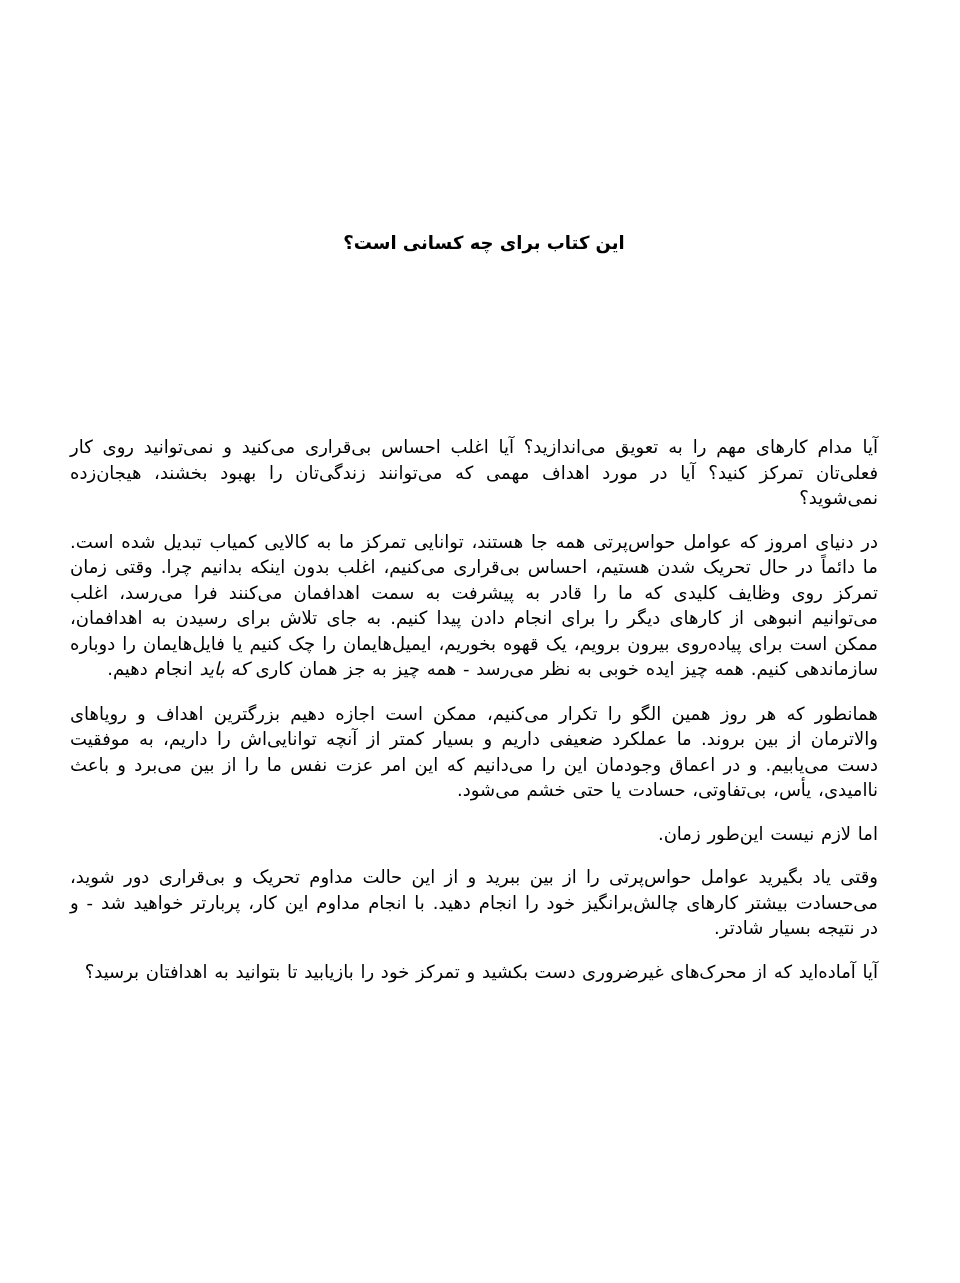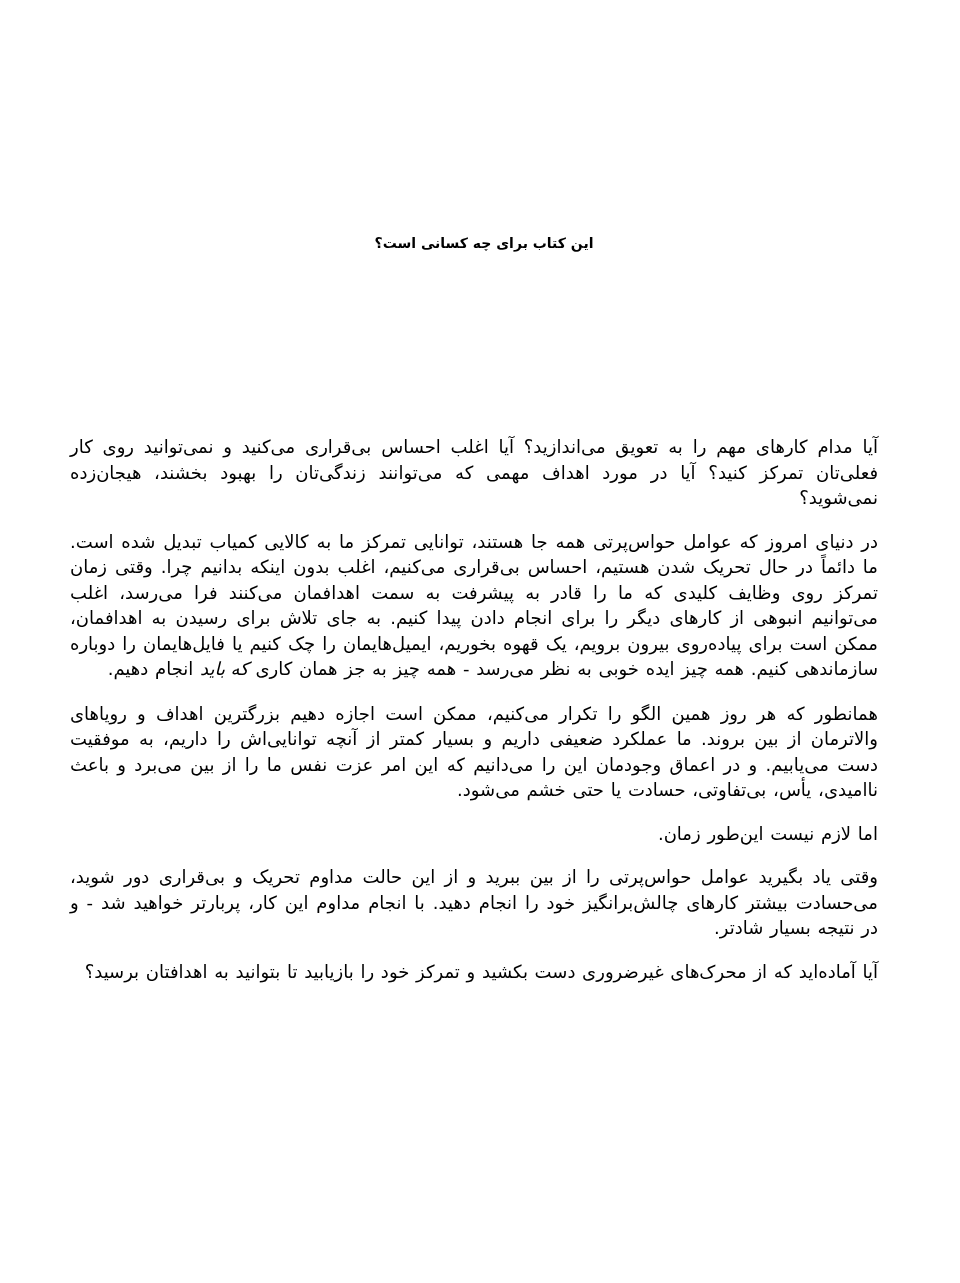--- a/index.html
+++ b/index.html
@@ -23,42 +23,42 @@
       bottom: 0;
       direction: rtl;
     }
     .title {
       position: absolute;
       top: 228px;
       left: 0;
       right: 0;
       text-align: center;
       font-weight: bold;
-      font-size: 14px;
+      font-size: 18px;
       line-height: 30px;
       margin: 0;
       padding-left: 20px;
     }
     .body {
       position: absolute;
       top: 422px;
       left: 0;
       right: 0;
     }
     .para {
       margin: 12px 0 18px 0;
       font-size: 18px;
       line-height: 25.5px;
       text-align: justify;
       text-align-last: right;
       word-spacing: 1px;
     }
     .para .emph {
       font-style: italic;
-      font-family: Liberation Serif, serif;
+      font-family: Liberation Sans, sans-serif;
     }
   </style>
 </head>
 <body>
 
 <main class="page">
   <h1 class="title">این کتاب برای چه کسانی است؟</h1>
 
   <section class="body">
     <p class="para">آیا مدام کارهای مهم را به تعویق می‌اندازید؟ آیا اغلب احساس بی‌قراری می‌کنید و نمی‌توانید روی کار فعلی‌تان تمرکز کنید؟ آیا در مورد اهداف مهمی که می‌توانند زندگی‌تان را بهبود بخشند، هیجان‌زده نمی‌شوید؟</p>

